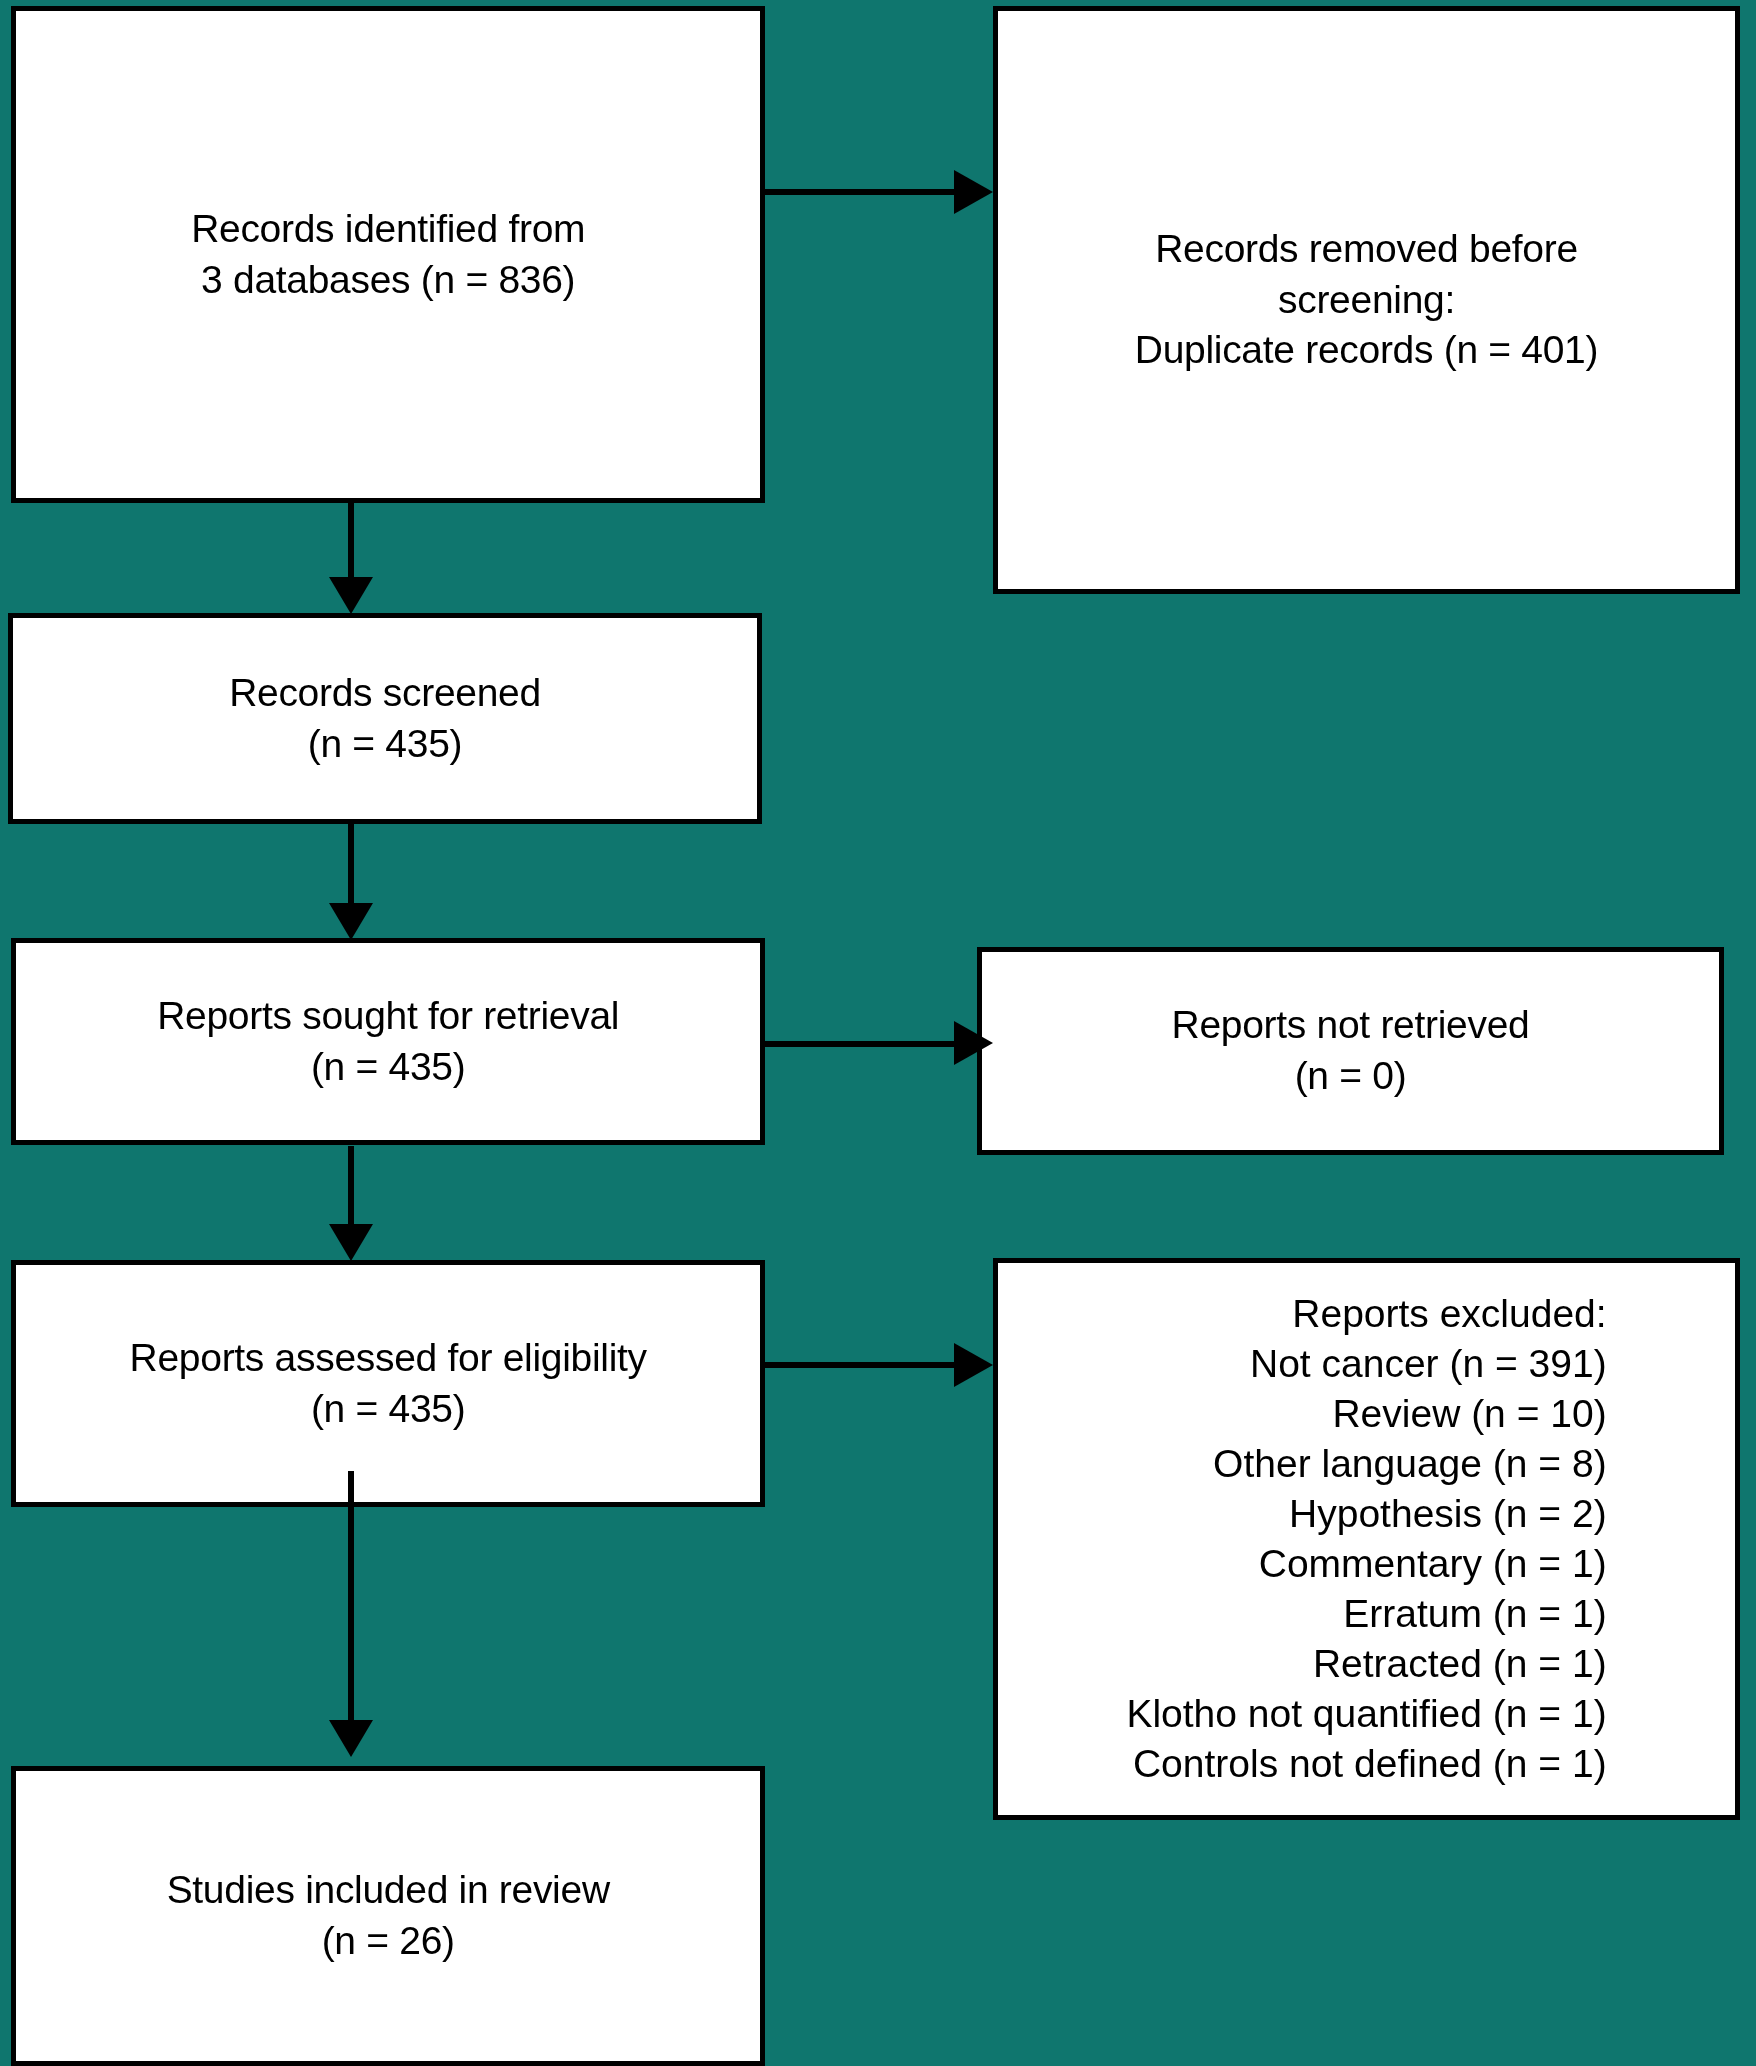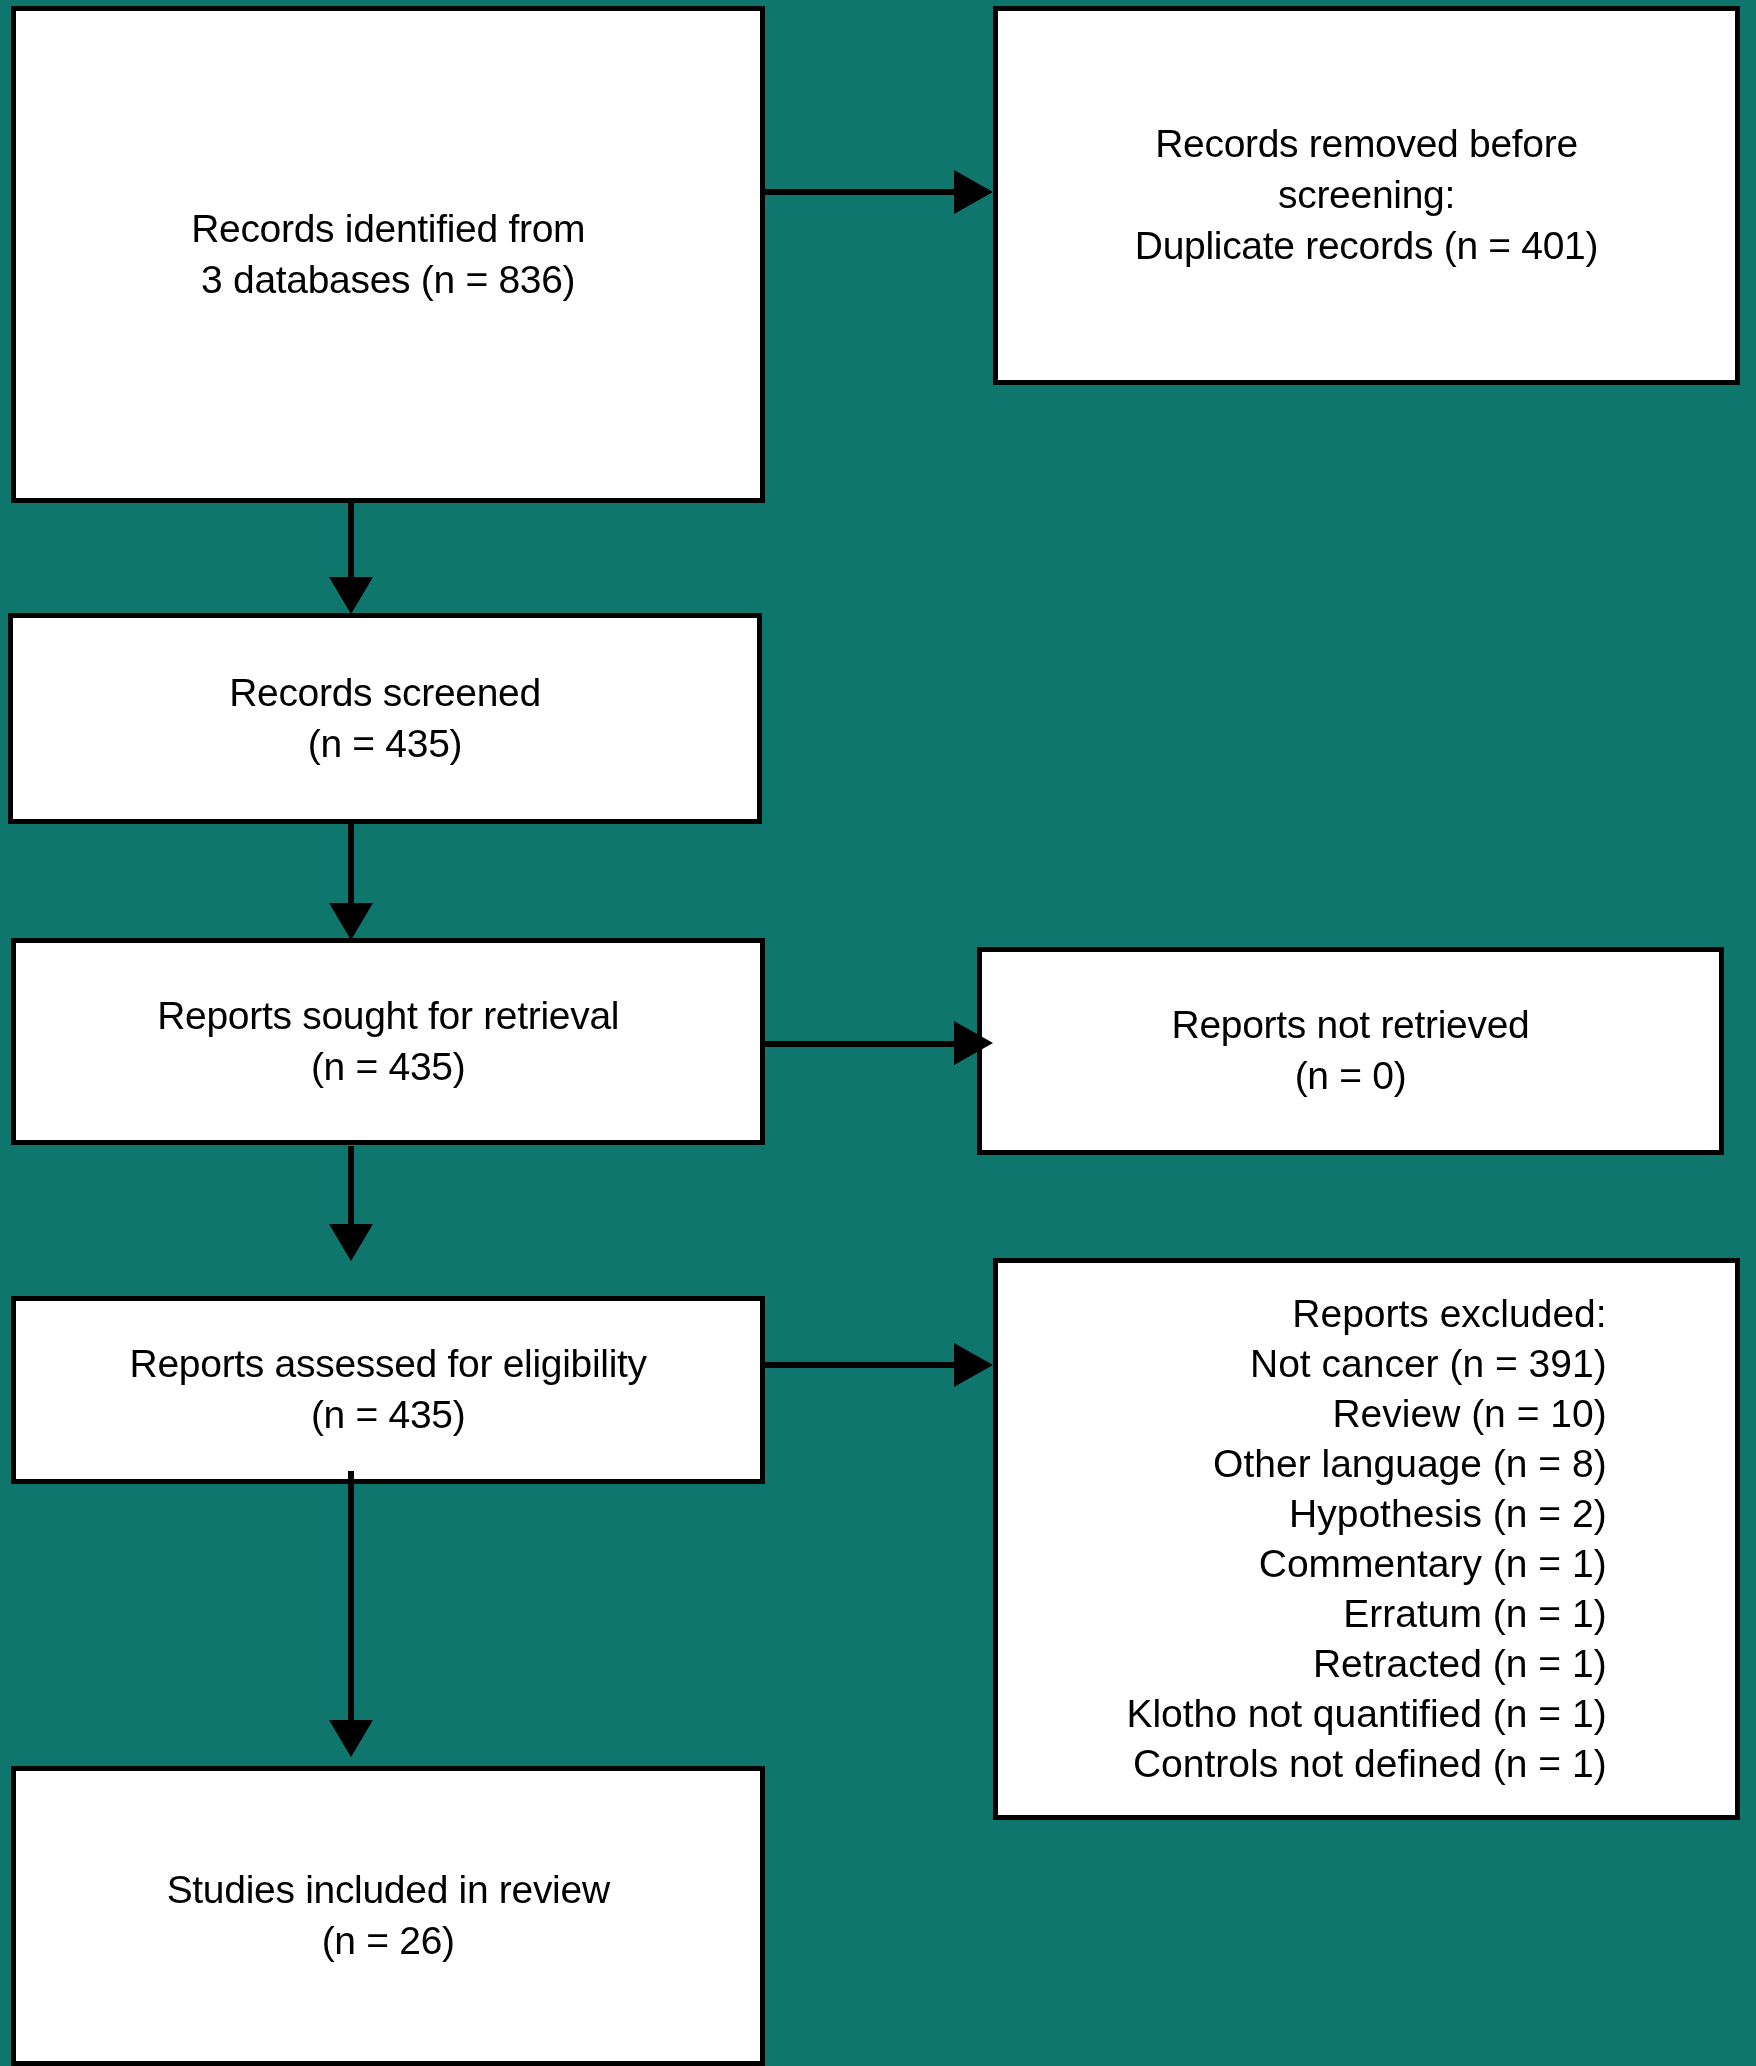--- a/index.html
+++ b/index.html
@@ -29,25 +29,25 @@
   }
   .box-text {
     font-size: 39px;
     line-height: 1.30;
     letter-spacing: -0.3px;
     white-space: pre-line;
     padding: 0 13.5px;
   }
   
   #box-identified   { left: 11.2px;   top: 6px;    width: 754px; height: 497px; }
-  #box-removed      { left: 993px; top: 6px;    width: 747px;  height: 379px; }
+  #box-removed      { left: 993px; top: 6px;    width: 747px;  height: 588px; }
   #box-screened     { left: 8px;   top: 613px;  width: 754px; height: 211px; }
   #box-sought       { left: 11.2px;   top: 938px; width: 754px; height: 207px; }
   #box-notretrieved { left: 977px; top: 947px; width: 747px;  height: 208px; }
-  #box-assessed     { left: 11.2px;   top: 1260px; width: 754px; height: 188px; margin-top: 36px; }
+  #box-assessed     { left: 11.2px;   top: 1260px; width: 754px; height: 247px; }
   #box-excluded     { left: 993px; top: 1258px; width: 747px;  height: 562px; }
   #box-included     { left: 11.2px;   top: 1766px; width: 754px; height: 300px; }
 
   
   .conn-v {
     position: absolute;
     width: 6px;
     background: #000000;
   }
   .conn-h {

